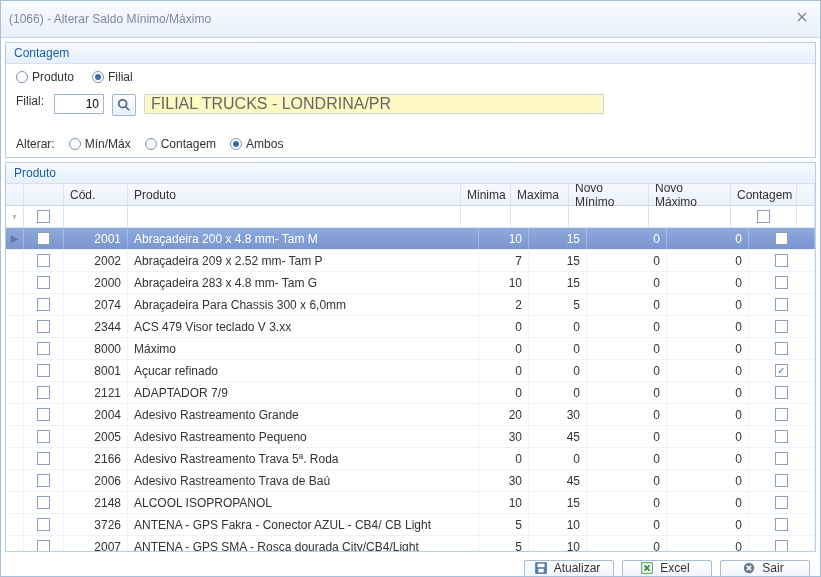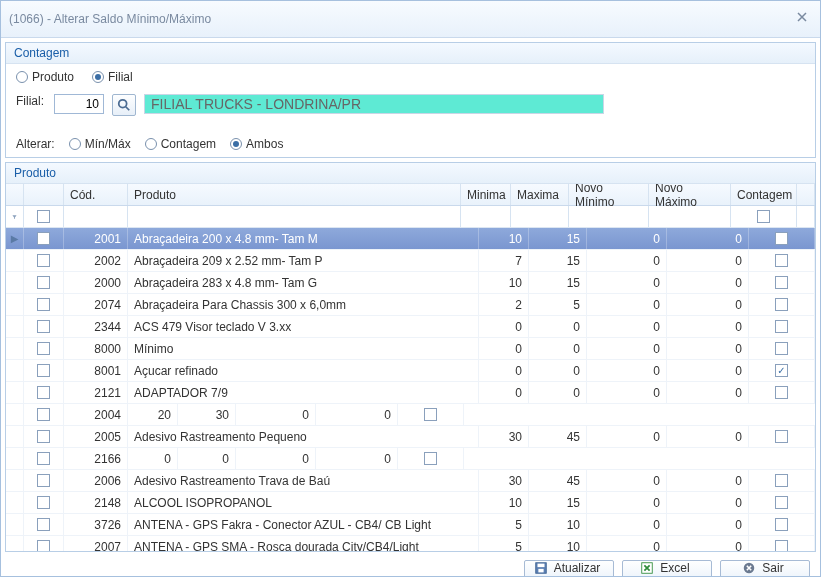--- a/index.html
+++ b/index.html
@@ -59,22 +59,22 @@
   text-align: right; padding: 0 4px; font-size:12px;
 }
 .search-btn {
   width: 24px; height: 22px; border: 1px solid #9fb6d0;
   background: linear-gradient(#fdfeff,#e7eff8);
   display:flex; align-items:center; justify-content:center;
   cursor:pointer; border-radius:2px;
 }
 .search-btn svg { width:14px; height:14px; stroke:#4b6b92; fill:none; stroke-width:2;}
 .filial-name {
-  flex:1; height:20px; border:1px solid #c9d6e6; background:#5eead4;
-  padding:2px 6px; color:#666; font-size:14px; display:flex;align-items:center;
+  flex:1; height:20px; border:1px solid #c9d6e6; background:#fef9c3;
+  padding:2px 6px; color:#666; font-size:16px; display:flex;align-items:center;
   max-width:460px;
 }
 .alterar-row { display:flex; align-items:center; gap:14px; }
 
 .produto-panel {
   margin: 0 4px;
   border: 1px solid #b8cee6;
   height: 390px;
   display:flex; flex-direction:column;
 }
@@ -301,21 +301,21 @@
           <div class="cell w-cont" style="justify-content:center;">
             <span class="checkbox"></span>
           </div>
         </div>
         <div class="grid-row">
           <div class="cell w-ind"></div>
           <div class="cell w-chk" style="justify-content:center;">
             <span class="checkbox"></span>
           </div>
           <div class="cell w-cod num">8000</div>
-          <div class="cell w-prod">Mínimo</div>
+          <div class="cell w-prod">Máximo</div>
           <div class="cell w-min num">0</div>
           <div class="cell w-max num">0</div>
           <div class="cell w-nmin num">0</div>
           <div class="cell w-nmax num">0</div>
           <div class="cell w-cont" style="justify-content:center;">
             <span class="checkbox"></span>
           </div>
         </div>
         <div class="grid-row">
           <div class="cell w-ind"></div>
@@ -346,20 +346,21 @@
           <div class="cell w-cont" style="justify-content:center;">
             <span class="checkbox"></span>
           </div>
         </div>
         <div class="grid-row">
           <div class="cell w-ind"></div>
           <div class="cell w-chk" style="justify-content:center;">
             <span class="checkbox"></span>
           </div>
           <div class="cell w-cod num">2004</div>
+          <div class="cell w-prod">Adesivo Rastreamento Grande</div>
           <div class="cell w-min num">20</div>
           <div class="cell w-max num">30</div>
           <div class="cell w-nmin num">0</div>
           <div class="cell w-nmax num">0</div>
           <div class="cell w-cont" style="justify-content:center;">
             <span class="checkbox"></span>
           </div>
         </div>
         <div class="grid-row">
           <div class="cell w-ind"></div>
@@ -375,20 +376,21 @@
           <div class="cell w-cont" style="justify-content:center;">
             <span class="checkbox"></span>
           </div>
         </div>
         <div class="grid-row">
           <div class="cell w-ind"></div>
           <div class="cell w-chk" style="justify-content:center;">
             <span class="checkbox"></span>
           </div>
           <div class="cell w-cod num">2166</div>
+          <div class="cell w-prod">Adesivo Rastreamento Trava 5ª. Roda</div>
           <div class="cell w-min num">0</div>
           <div class="cell w-max num">0</div>
           <div class="cell w-nmin num">0</div>
           <div class="cell w-nmax num">0</div>
           <div class="cell w-cont" style="justify-content:center;">
             <span class="checkbox"></span>
           </div>
         </div>
         <div class="grid-row">
           <div class="cell w-ind"></div>

